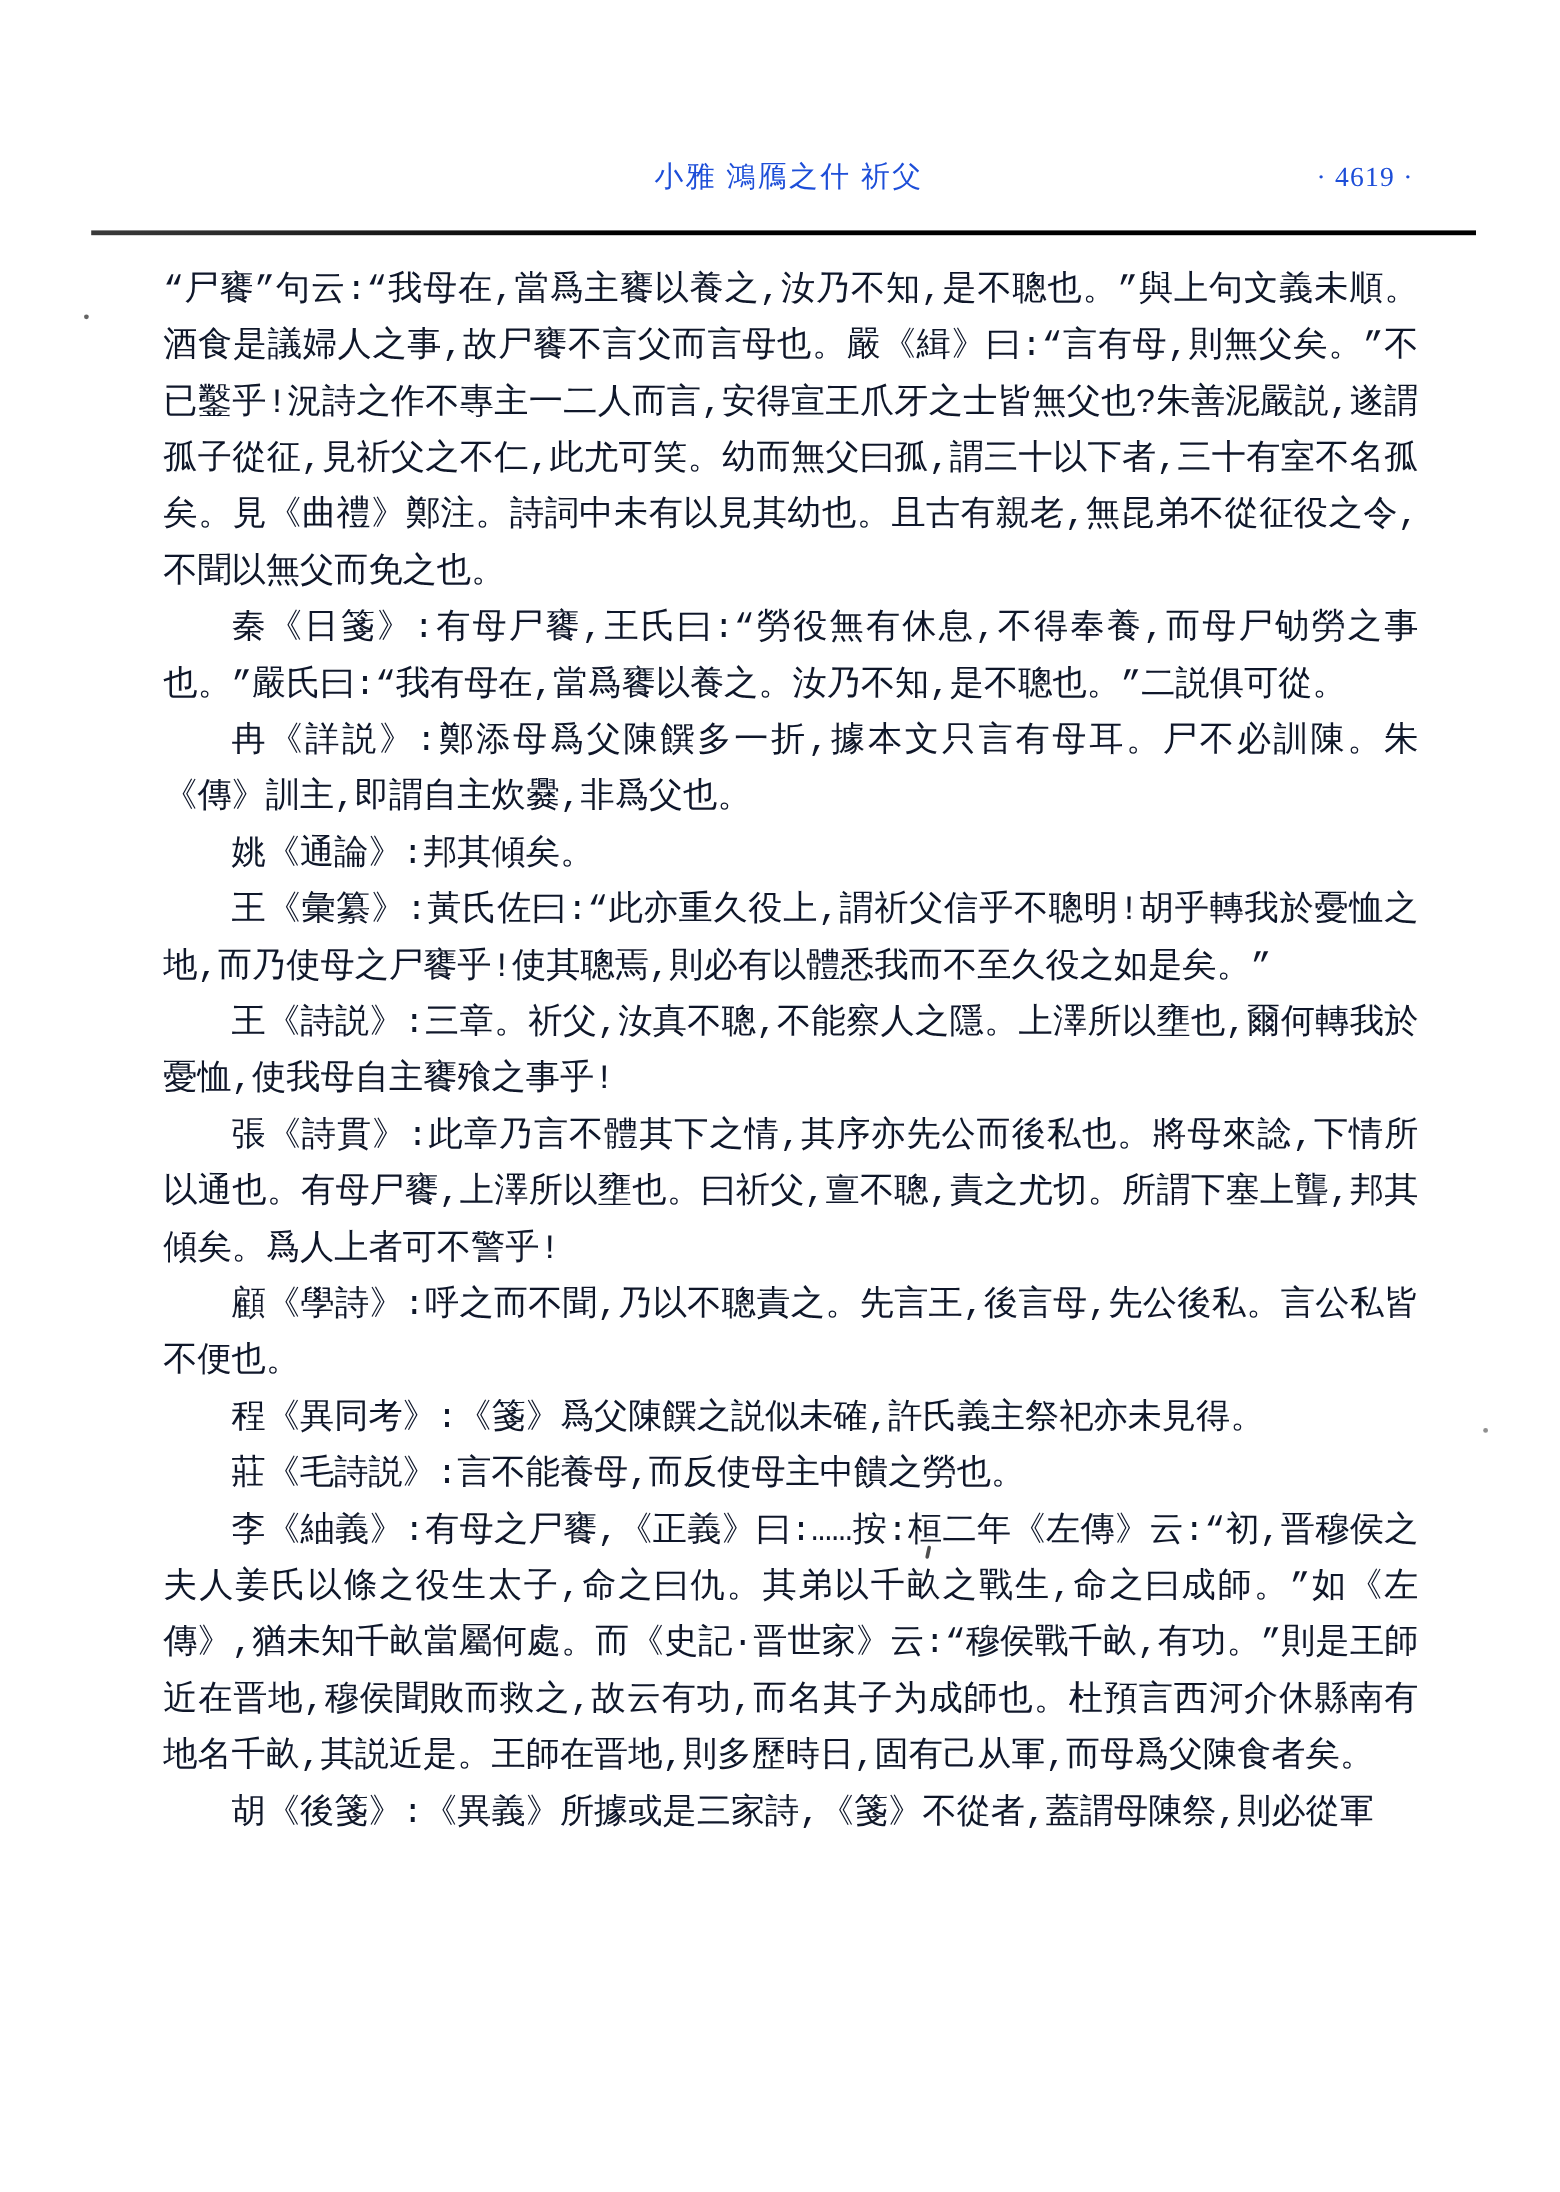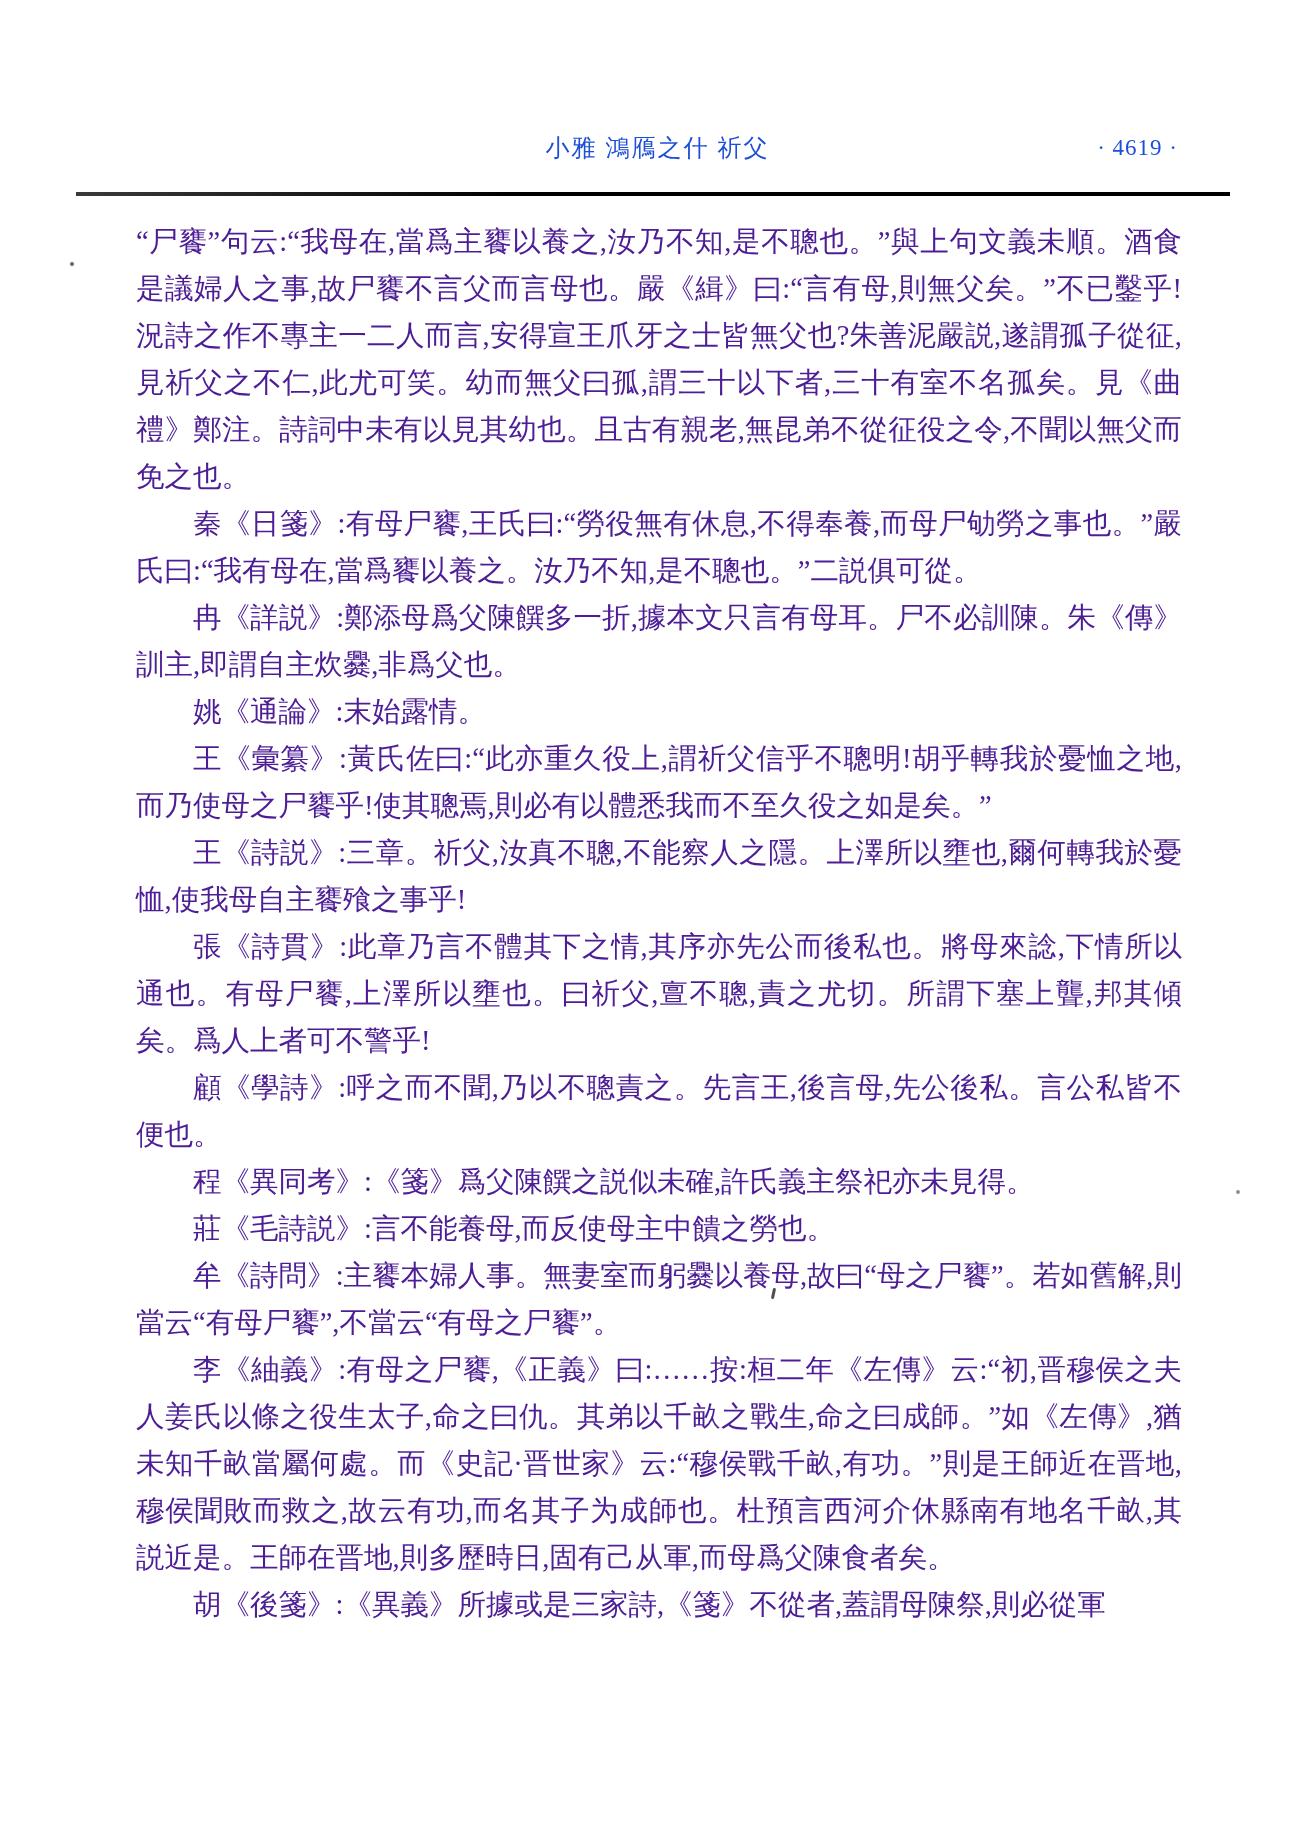--- a/index.html
+++ b/index.html
@@ -53,21 +53,22 @@
   }
   .content {
     position: absolute;
     top: 218px;
     left: 136px;
     width: 1046px;
     font-size: 28.5px;
     line-height: 47px;
     text-align: justify;
     text-justify: inter-ideograph;
-    color: #4c1d95;
+    color: #0f172a;
+    font-family: Liberation Mono, monospace;
   }
   .content p {
     margin: 0;
     text-indent: 2em;
   }
   .content p.no-indent {
     text-indent: 0;
   }
   .speck {
     position: absolute;
@@ -87,28 +88,27 @@
     <span class="title">小雅 鴻鴈之什 祈父</span>
     <span class="pageno">· 4619 ·</span>
   </div>
 
   <div class="head-rule"></div>
 
   <div class="content">
     <p class="no-indent">“尸饔”句云:“我母在,當爲主饔以養之,汝乃不知,是不聰也。”與上句文義未順。酒食是議婦人之事,故尸饔不言父而言母也。嚴《緝》曰:“言有母,則無父矣。”不已鑿乎!況詩之作不專主一二人而言,安得宣王爪牙之士皆無父也?朱善泥嚴説,遂謂孤子從征,見祈父之不仁,此尤可笑。幼而無父曰孤,謂三十以下者,三十有室不名孤矣。見《曲禮》鄭注。詩詞中未有以見其幼也。且古有親老,無昆弟不從征役之令,不聞以無父而免之也。</p>
     <p>秦《日箋》:有母尸饔,王氏曰:“勞役無有休息,不得奉養,而母尸劬勞之事也。”嚴氏曰:“我有母在,當爲饔以養之。汝乃不知,是不聰也。”二説俱可從。</p>
     <p>冉《詳説》:鄭添母爲父陳饌多一折,據本文只言有母耳。尸不必訓陳。朱《傳》訓主,即謂自主炊爨,非爲父也。</p>
-    <p>姚《通論》:末始露情。</p>
+    <p>姚《通論》:邦其傾矣。</p>
     <p>王《彙纂》:黃氏佐曰:“此亦重久役上,謂祈父信乎不聰明!胡乎轉我於憂恤之地,而乃使母之尸饔乎!使其聰焉,則必有以體悉我而不至久役之如是矣。”</p>
     <p>王《詩説》:三章。祈父,汝真不聰,不能察人之隱。上澤所以壅也,爾何轉我於憂恤,使我母自主饔飱之事乎!</p>
     <p>張《詩貫》:此章乃言不體其下之情,其序亦先公而後私也。將母來諗,下情所以通也。有母尸饔,上澤所以壅也。曰祈父,亶不聰,責之尤切。所謂下塞上聾,邦其傾矣。爲人上者可不警乎!</p>
     <p>顧《學詩》:呼之而不聞,乃以不聰責之。先言王,後言母,先公後私。言公私皆不便也。</p>
     <p>程《異同考》:《箋》爲父陳饌之説似未確,許氏義主祭祀亦未見得。</p>
     <p>莊《毛詩説》:言不能養母,而反使母主中饋之勞也。</p>
-    <p>牟《詩問》:主饔本婦人事。無妻室而躬爨以養母,故曰“母之尸饔”。若如舊解,則當云“有母尸饔”,不當云“有母之尸饔”。</p>
     <p>李《紬義》:有母之尸饔,《正義》曰:……按:桓二年《左傳》云:“初,晋穆侯之夫人姜氏以條之役生太子,命之曰仇。其弟以千畝之戰生,命之曰成師。”如《左傳》,猶未知千畝當屬何處。而《史記·晋世家》云:“穆侯戰千畝,有功。”則是王師近在晋地,穆侯聞敗而救之,故云有功,而名其子为成師也。杜預言西河介休縣南有地名千畝,其説近是。王師在晋地,則多歷時日,固有己从軍,而母爲父陳食者矣。</p>
     <p>胡《後箋》:《異義》所據或是三家詩,《箋》不從者,蓋謂母陳祭,則必從軍</p>
   </div>
 
   <span class="speck s1"></span>
   <span class="speck s2"></span>
   <span class="speck s3"></span>
 
 </div>
 

